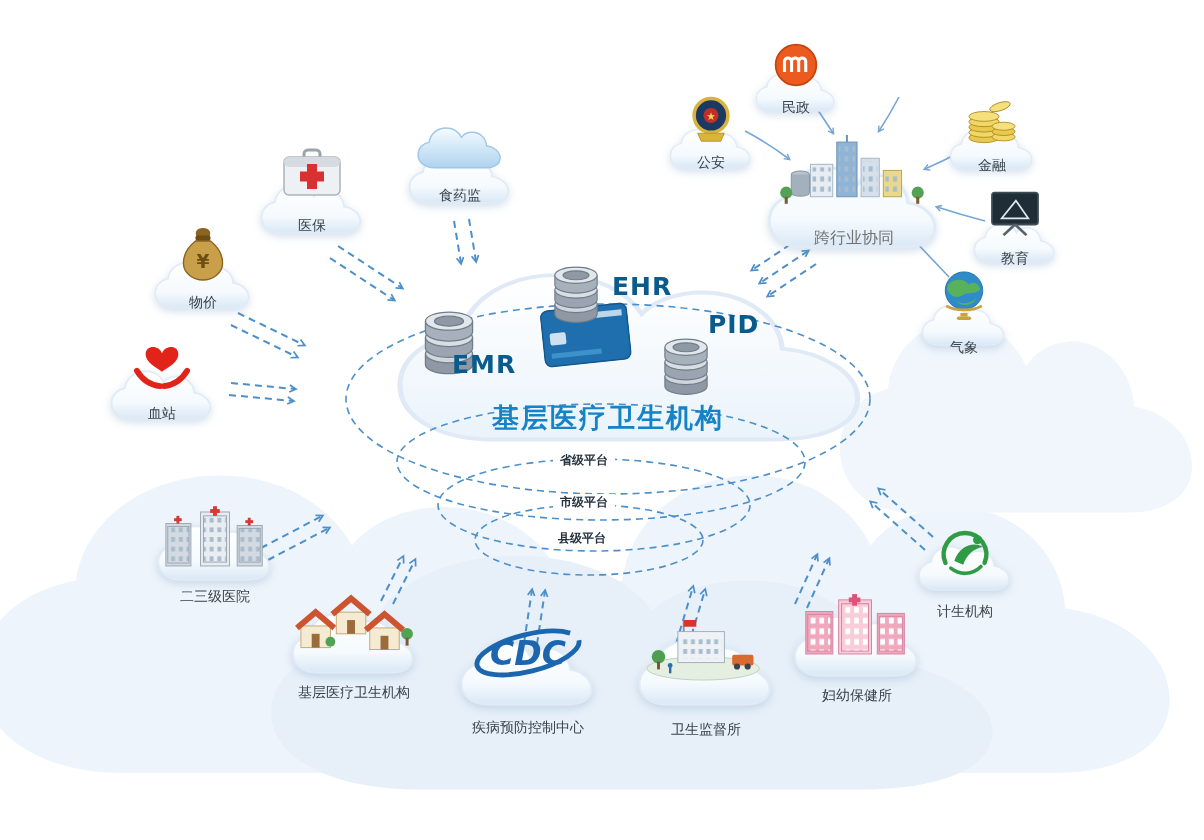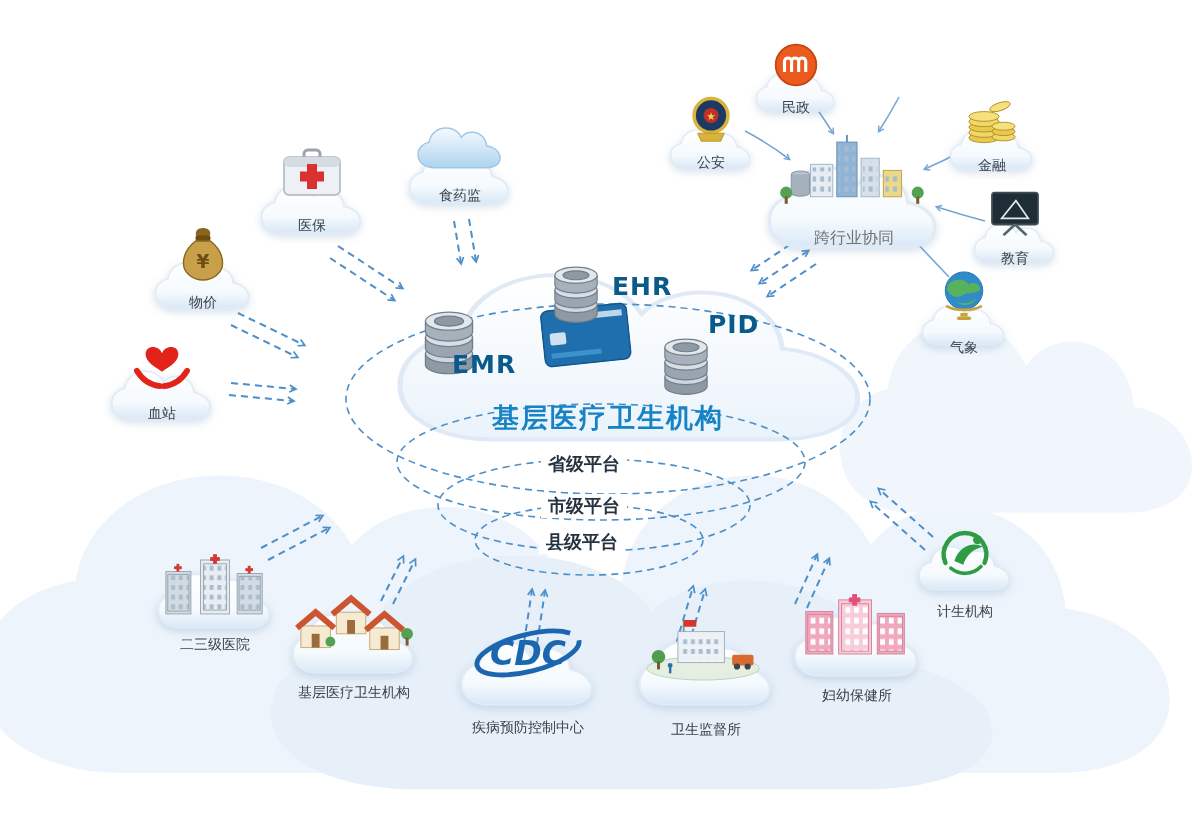--- a/index.html
+++ b/index.html
@@ -7,21 +7,21 @@
   body{font-family:"DejaVu Sans","Liberation Sans",sans-serif;color:#39424b}
   .stage{position:relative;width:1204px;height:840px;background:#fff;overflow:hidden}
   .bgc{position:absolute;z-index:0}
   .platform-cloud{position:absolute;z-index:1}
   .arrows{position:absolute;left:0;top:0;z-index:2}
   .core{position:absolute;z-index:3}
   .core-label{position:absolute;font-weight:bold;font-size:25px;color:#0a5a8c;letter-spacing:1px}
   .platform-title{position:absolute;left:430px;top:400px;width:356px;text-align:center;
      font-size:27px;font-weight:bold;color:#1583c5;letter-spacing:2px;z-index:3}
   .level-label{position:absolute;transform:translateX(-50%);background:#fff;padding:0 7px;
-     font-size:18px;font-weight:bold;color:#25323f;z-index:3;white-space:nowrap}
+     font-size:12px;font-weight:bold;color:#25323f;z-index:3;white-space:nowrap}
   .node{position:absolute;z-index:3;text-align:center}
   .nc{display:block;width:100%;height:auto;filter:drop-shadow(0 3px 4px rgba(120,155,195,.32))}
   .nicon{position:relative;z-index:2;display:flex;justify-content:center;margin-left:auto;margin-right:auto}
   .nlabel{position:relative;z-index:2;font-size:14px;color:#39424b;white-space:nowrap;text-align:center}
   .rot{transform:rotate(-6deg)}
 </style>
 </head>
 <body>
 
 <div class="stage">
@@ -346,21 +346,21 @@
         <rect x="24" y="50" width="8" height="4" fill="#c8a23c"></rect>
         <rect x="20" y="54" width="16" height="4" rx="2" fill="#c8a23c"></rect>
       </svg>
     </div>
     <svg class="nc" viewBox="0 0 200 120">
         <use href="#cloudPath" fill="url(#cg)" stroke="#e1ebf6" stroke-width="3"></use>
       </svg>
     <div class="nlabel" style="margin-top:-16px">气象</div>
   </div>
 
-  <div class="node" style="left:152px;top:554px;width:126px">
+  <div class="node" style="left:152px;top:506px;width:126px">
     <div class="nicon" style="width:106px;margin-bottom:-52px">
       <svg width="106" height="64" viewBox="0 0 110 66">
         <g stroke="#9aa6b2" stroke-width="1">
           <rect x="4" y="18" width="26" height="44" fill="#d3dae1"></rect>
             <rect x="6" y="21" width="22" height="38" fill="url(#winB)"></rect>
           <rect x="40" y="6" width="30" height="56" fill="#e8edf1"></rect>
             <rect x="43" y="10" width="24" height="48" fill="url(#winB)"></rect>
           <rect x="78" y="20" width="26" height="42" fill="#d3dae1"></rect>
             <rect x="80" y="23" width="22" height="35" fill="url(#winB)"></rect>
         </g>

